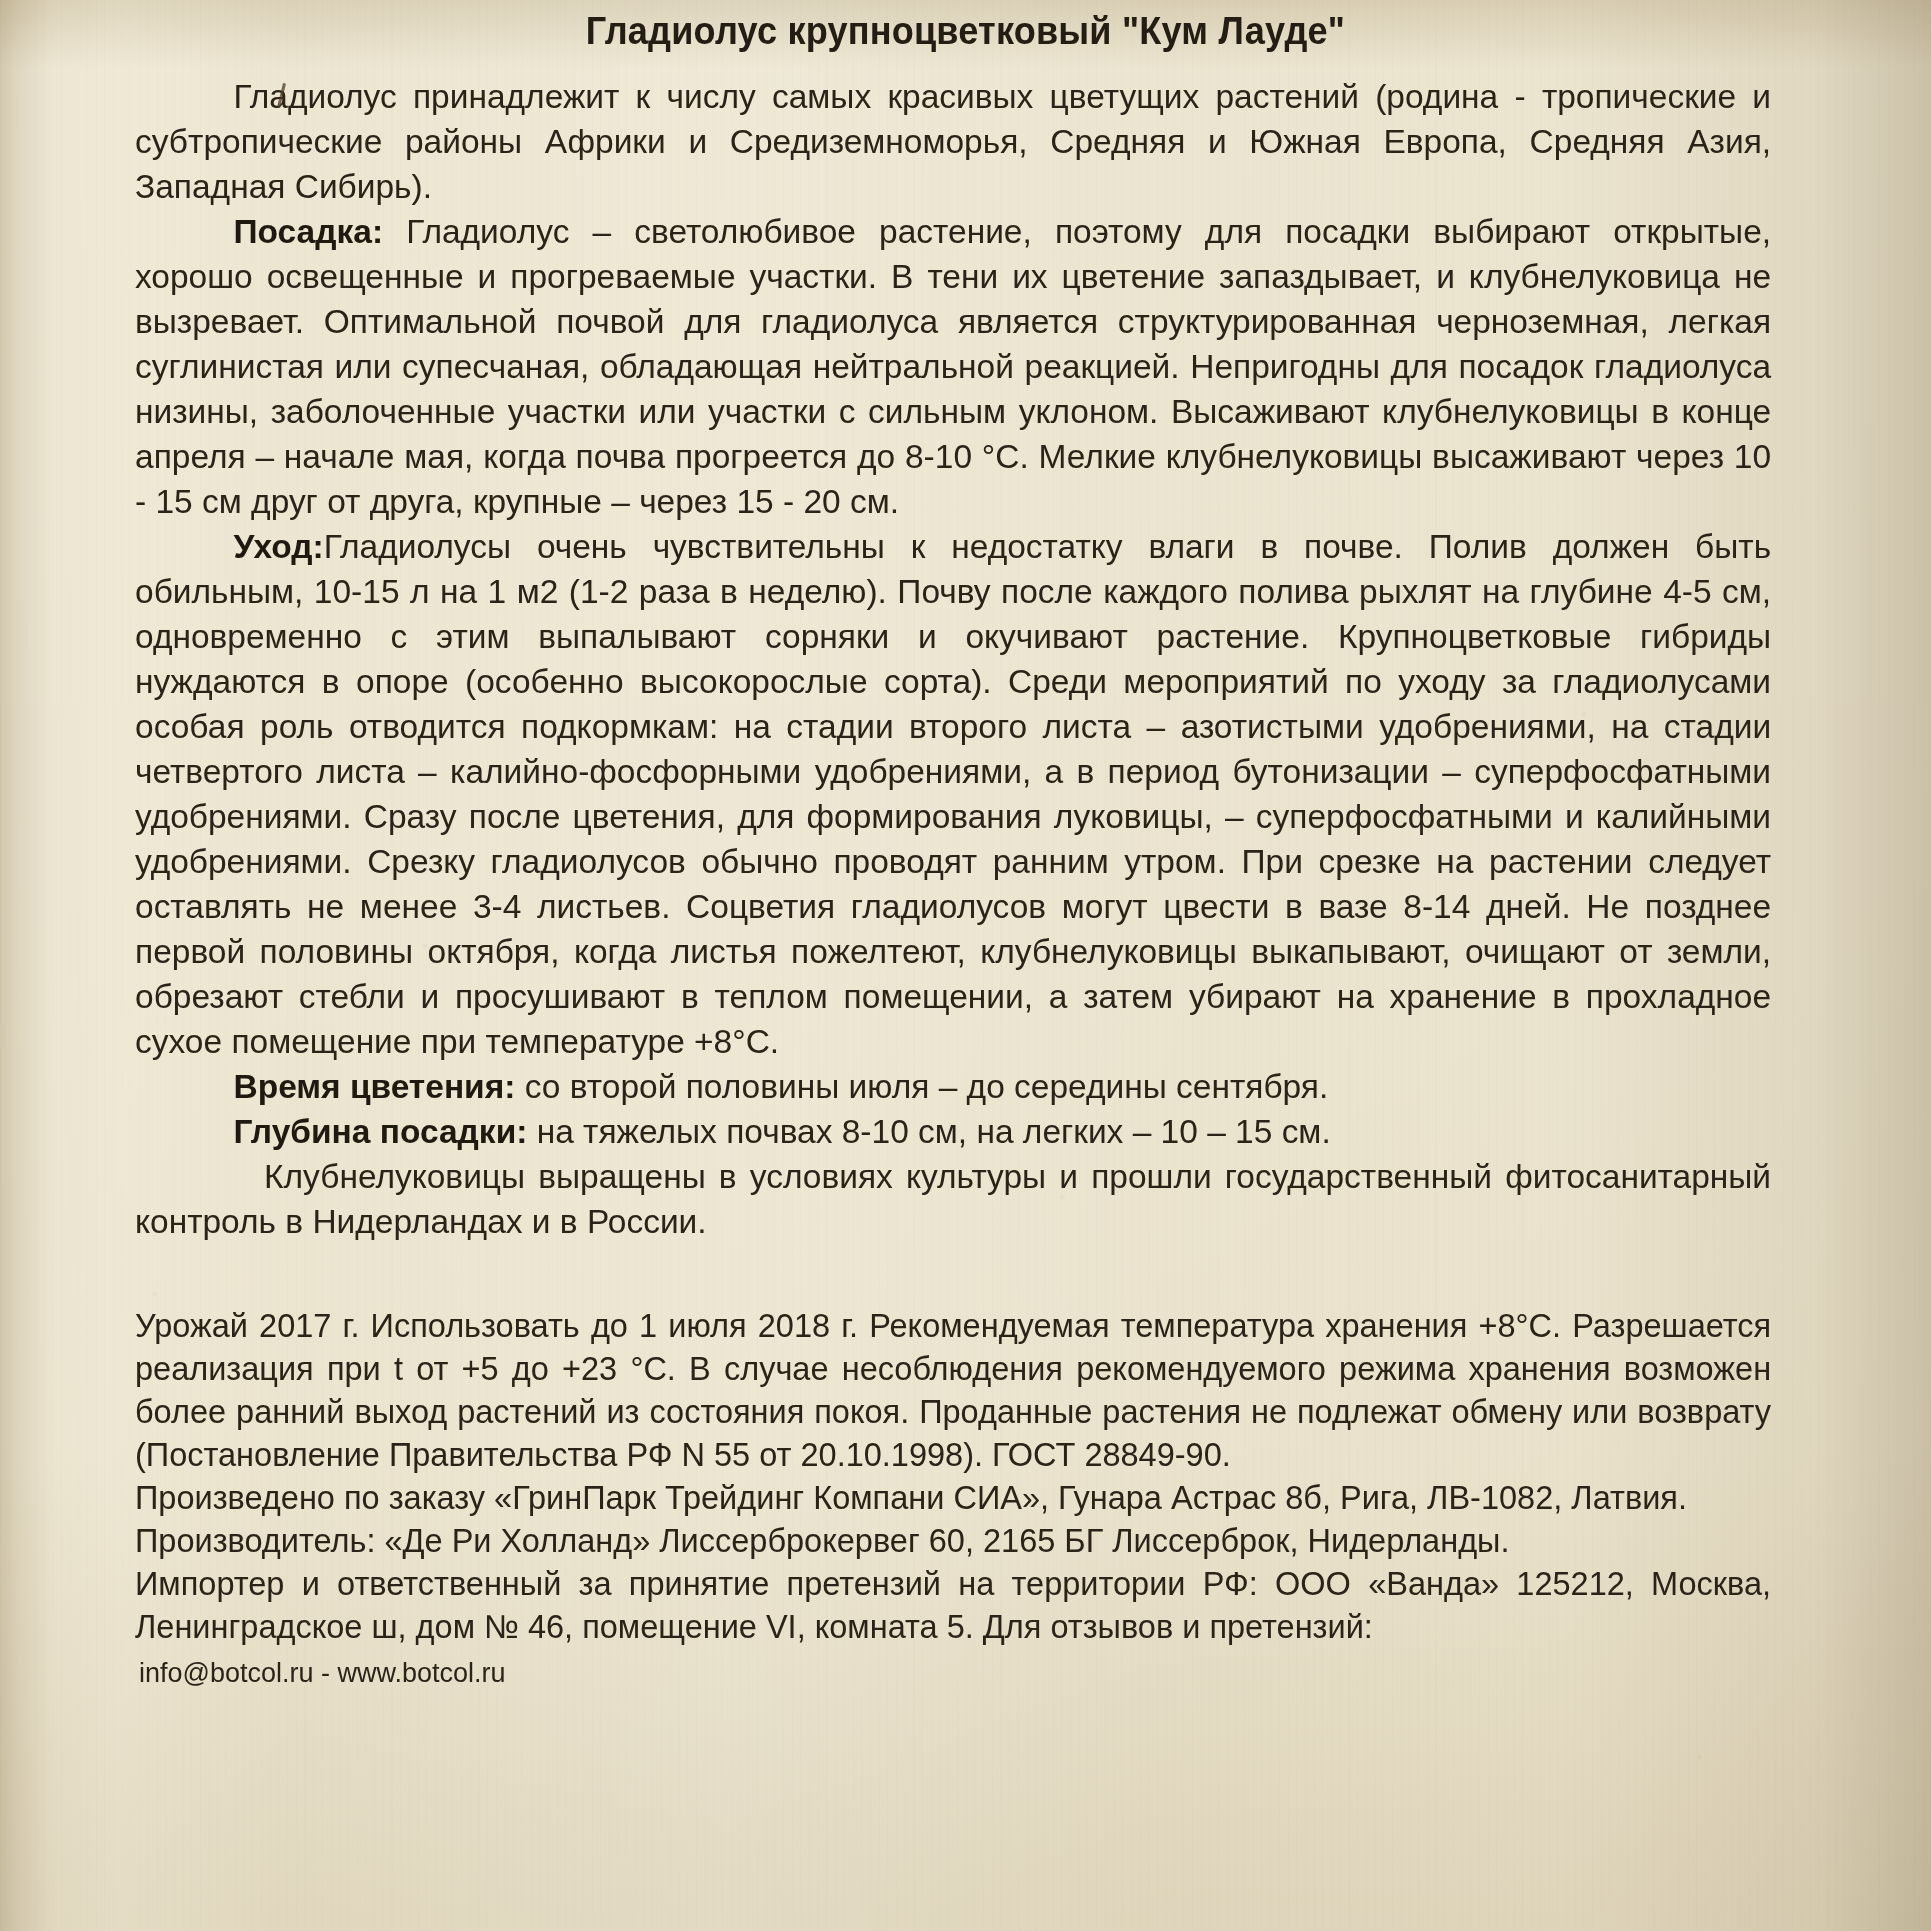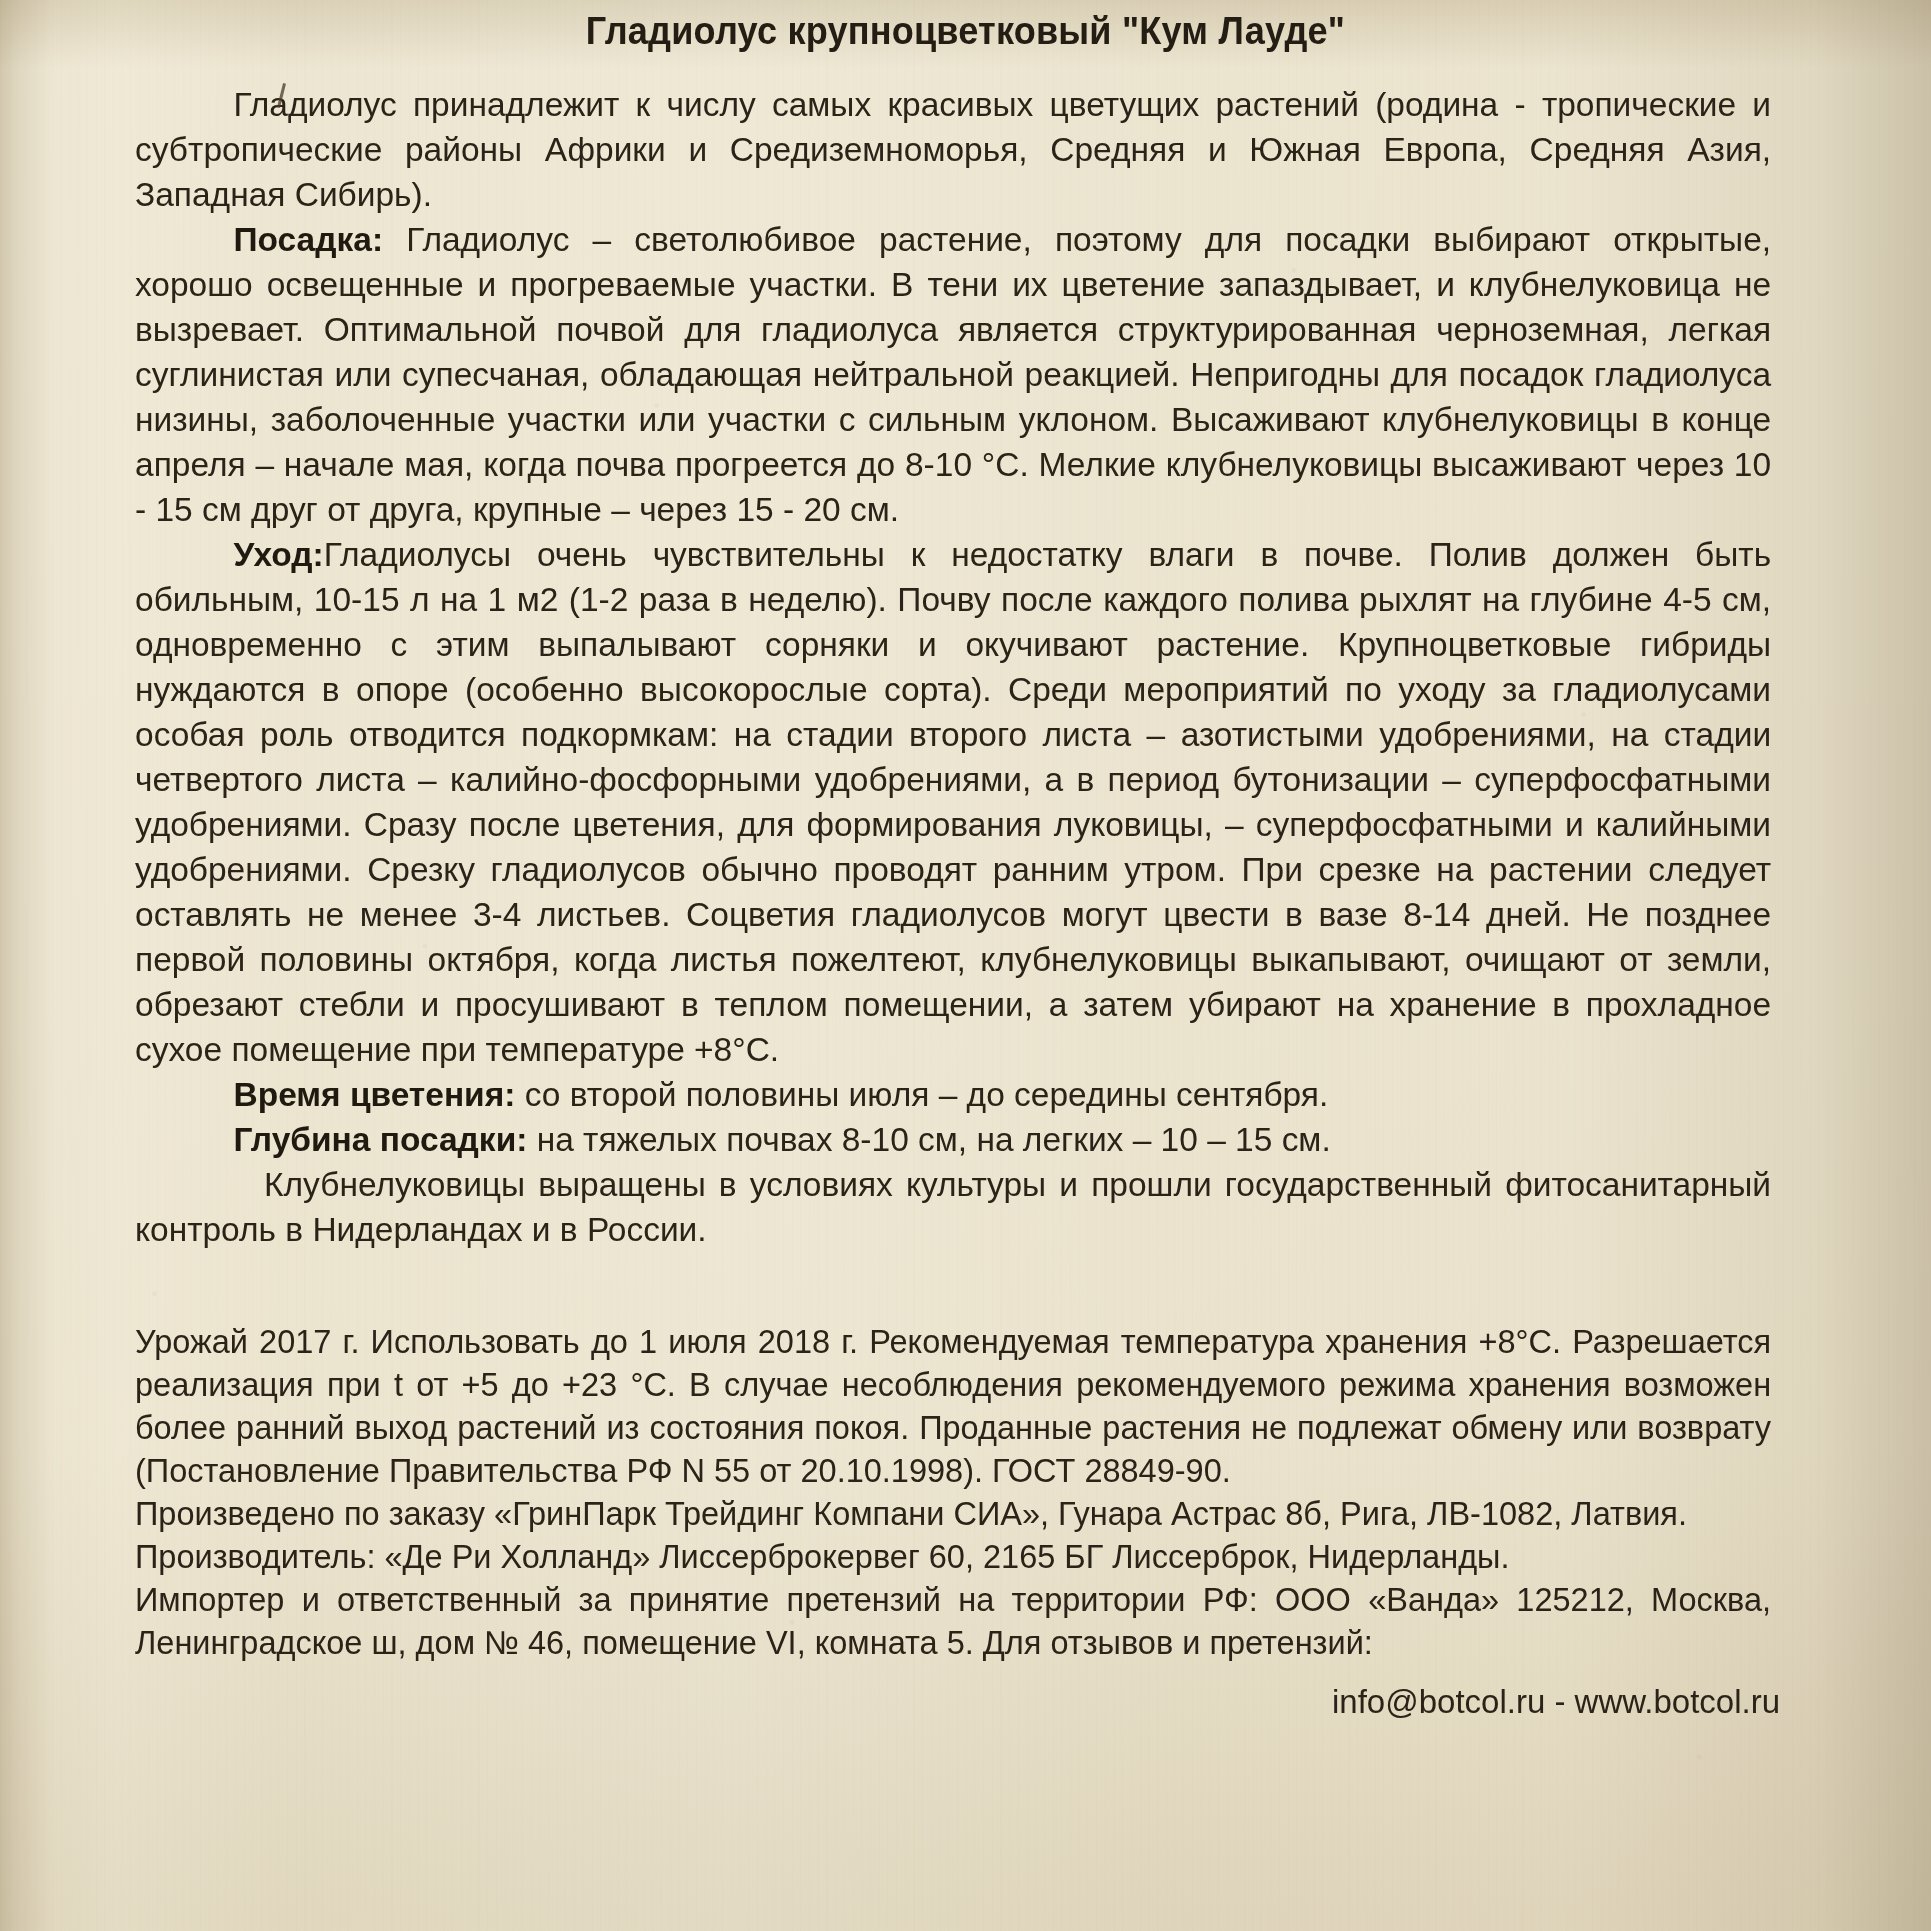--- a/index.html
+++ b/index.html
@@ -82,21 +82,21 @@
     font-weight: bold;
     font-size: 38px;
     letter-spacing: 0.2px;
     color: #241d13;
     transform: scaleX(0.95);
     transform-origin: center top;
   }
 
   
   .body-block {
-    margin: 16px auto;
+    margin: 8px auto;
     width: 1661px;
     padding: 0 0 0 0;
   }
   .para {
     margin: 0;
     font-size: 34px;
     line-height: 45px;
     text-align: justify;
     text-justify: inter-word;
     color: #2b2318;
@@ -123,24 +123,24 @@
     font-size: 33px;
     line-height: 43px;
     text-align: justify;
     text-justify: inter-word;
     color: #2b2318;
     transform: scaleX(0.985);
     transform-origin: left top;
   }
   .legal.left { text-align: left; }
   .contact {
-    margin: 16px;
-    font-size: 33px;
+    margin: 4px;
+    font-size: 27px;
     line-height: 43px;
-    text-align: right;
+    text-align: left;
     color: #2b2318;
   }
 
   
   .fleck {
     position: absolute;
     left: 280px;
     top: 83px;
     width: 2.9px;
     height: 25px;

